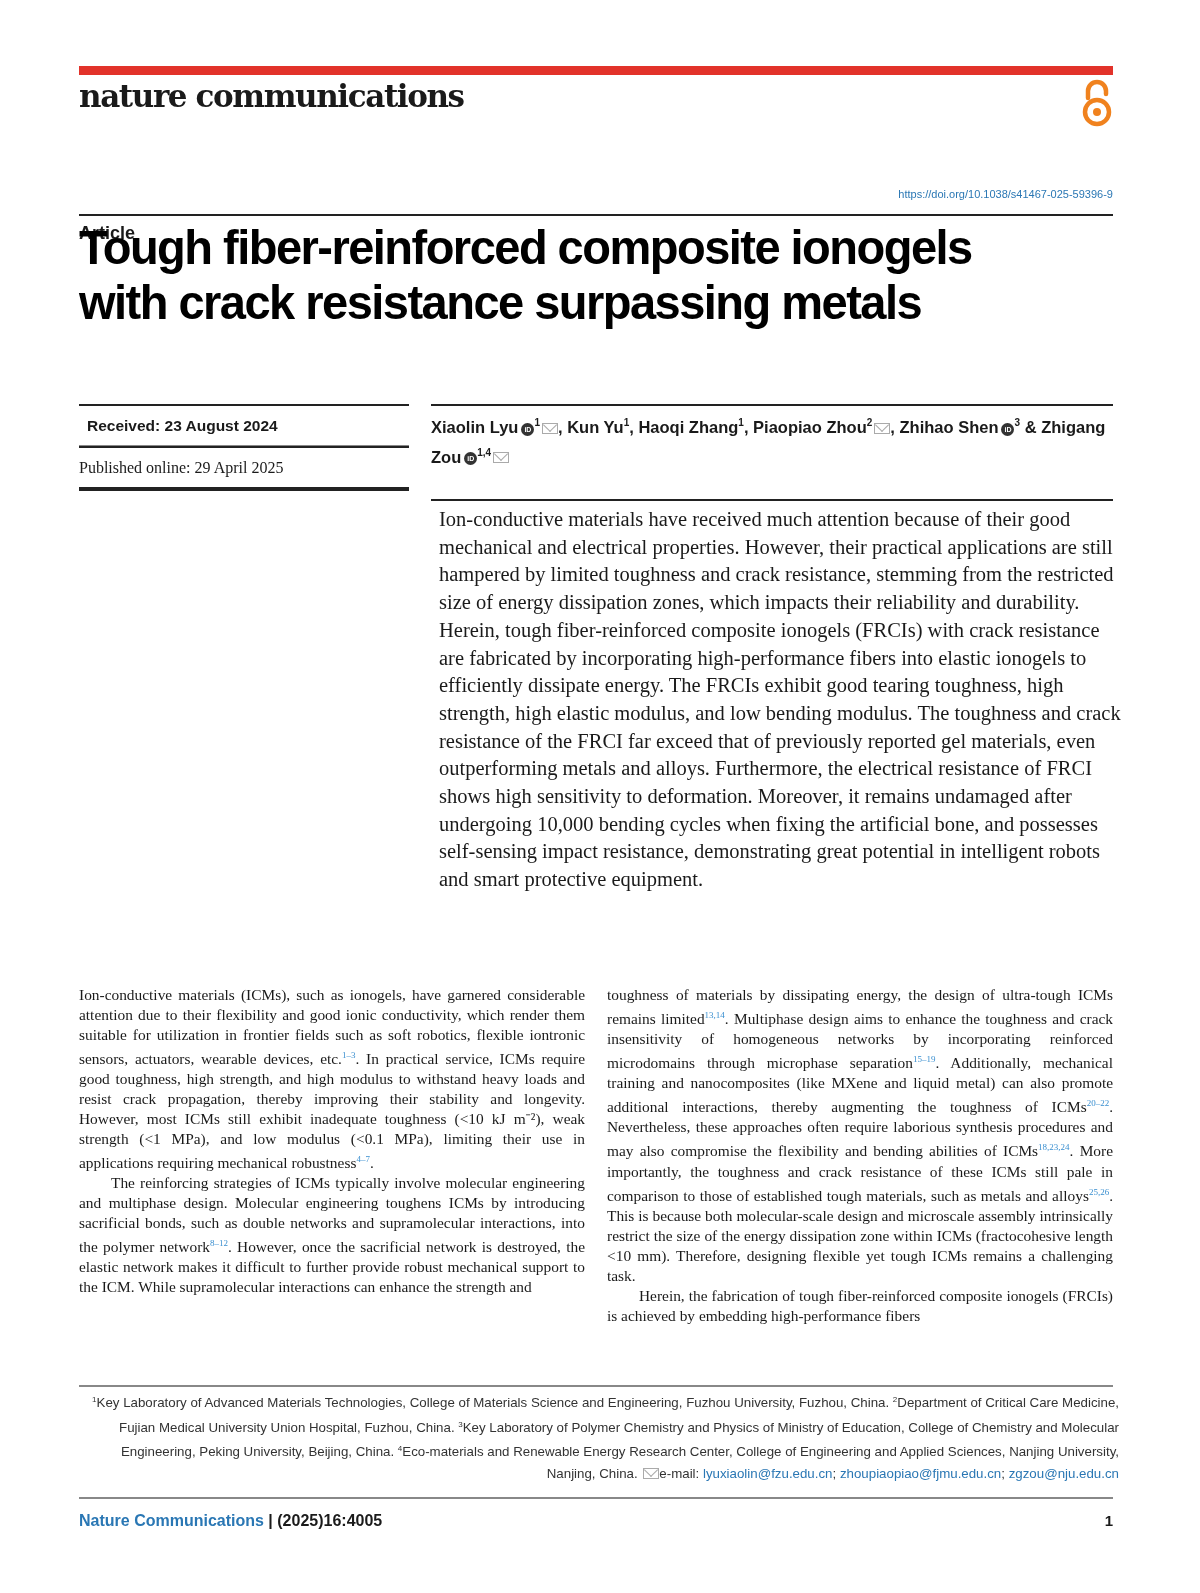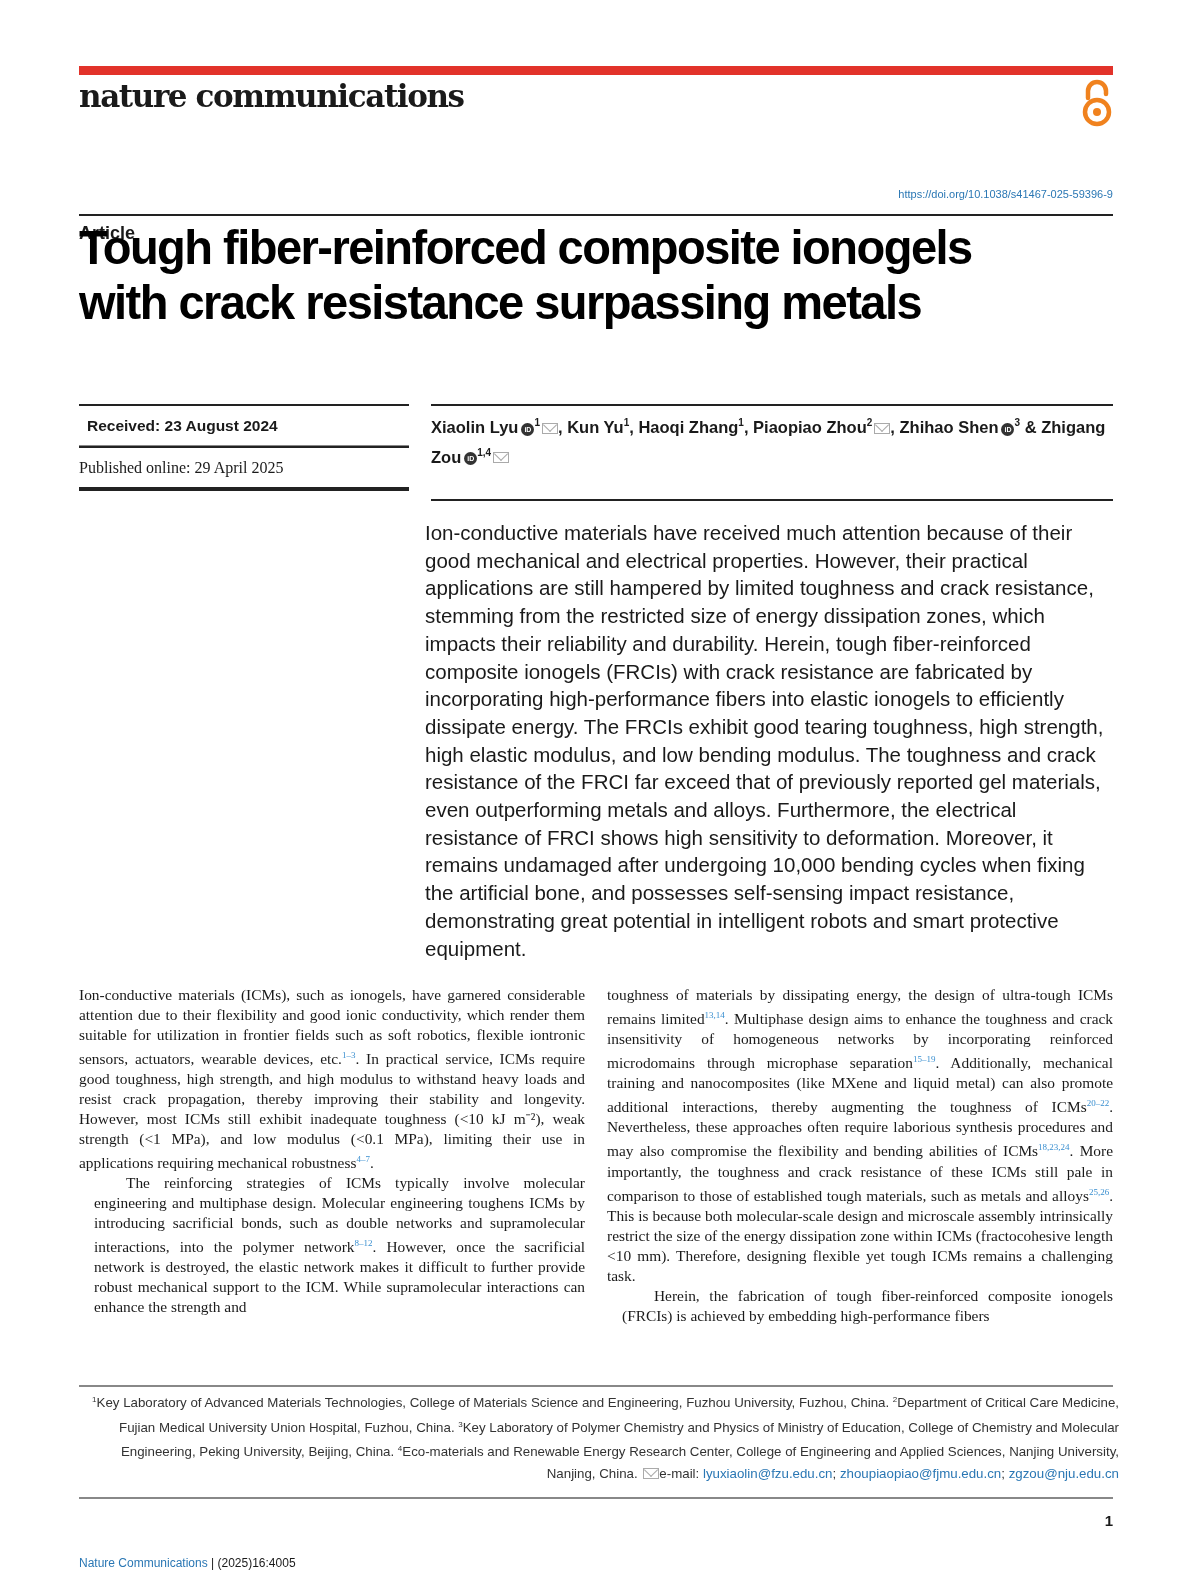--- a/index.html
+++ b/index.html
@@ -25,35 +25,35 @@
   .check-icon { width: 20px; height: 20px; border-radius: 4px; background: #e9e9e9; display: inline-flex; align-items: center; justify-content: center; margin-right: 5px; }
 
   .authors-rule { position: absolute; left: 431px; top: 404px; width: 682px; height: 2px; background: #222; }
   .authors { position: absolute; left: 431px; top: 410px; width: 690px; font-size: 16.5px; font-weight: bold; line-height: 25px; }
   .authors sup { font-size: 10px; }
   .orcid { display: inline-block; width: 13px; height: 13px; border-radius: 50%; background: #333; color: #fff; font-size: 7px; line-height: 13px; text-align: center; vertical-align: 1px; margin-left: 3px; }
   .mail { display: inline-block; width: 16px; height: 11px; border: 1px solid #aaa; margin-left: 2px; vertical-align: -1px; position: relative; }
   .mail::after { content: ""; position: absolute; left: 2px; top: -4px; width: 9px; height: 9px; border-right: 1px solid #aaa; border-bottom: 1px solid #aaa; transform: rotate(45deg); }
 
   .abstract-rule { position: absolute; left: 431px; top: 499px; width: 682px; height: 2px; background: #222; }
-  .abstract { position: absolute; left: 425px; top: 506px; width: 690px; font-family: Liberation Sans, sans-serif; font-size: 20.5px; line-height: 27.7px; color: #1a1a1a; margin-top: 13px; }
+  .abstract { position: absolute; left: 439px; top: 506px; width: 690px; font-family: Liberation Serif, serif; font-size: 20.5px; line-height: 27.7px; color: #1a1a1a; }
 
   .col { position: absolute; top: 985px; width: 506px; font-family: "Liberation Serif", serif; font-size: 15.4px; line-height: 20px; text-align: justify; color: #1a1a1a; }
   .col.left { left: 79px; }
   .col.right { left: 607px; }
-  .col p + p { text-indent: 32px; margin-left: 15px; }
+  .col p + p { text-indent: 32px; }
   .col sup { color: #3a8fd0; font-size: 9px; }
 
   .aff-rule { position: absolute; left: 79px; top: 1385px; width: 1034px; height: 2px; background: #888; }
   .aff { position: absolute; left: 79px; top: 1389px; width: 1040px; font-size: 13.3px; line-height: 21.3px; color: #333; text-align: right; }
   .aff sup { font-size: 8px; }
   .aff a { color: #2a77b4; text-decoration: none; }
 
   .foot-rule { position: absolute; left: 79px; top: 1497px; width: 1034px; height: 2px; background: #888; }
-  .footer { position: absolute; left: 79px; top: 1556px; font-size: 12px; font-weight: normal; }
+  .footer { position: absolute; left: 79px; top: 1512px; font-size: 16px; font-weight: bold; }
   .footer .jn { color: #2a77b4; }
   .page-no { position: absolute; right: 87px; top: 1512px; font-size: 15px; font-weight: bold; }
 </style>
 </head>
 <body>
 
 <div class="red-bar"></div>
 <div class="journal">nature communications</div>
 <svg class="oa-icon" viewBox="0 0 36 52">
   <path d="M9 20 V13 A9 9 0 0 1 27 13 V16" fill="none" stroke="#f0821e" stroke-width="4.5" stroke-linecap="round"></path>

